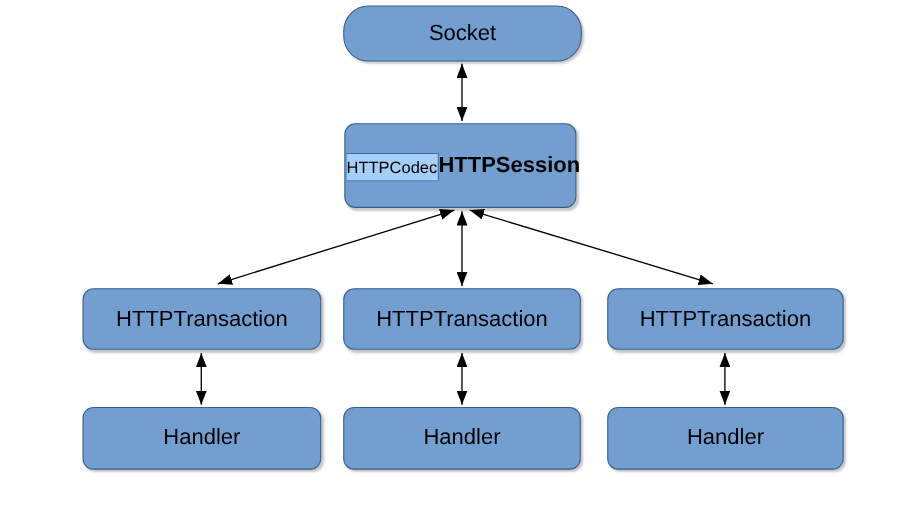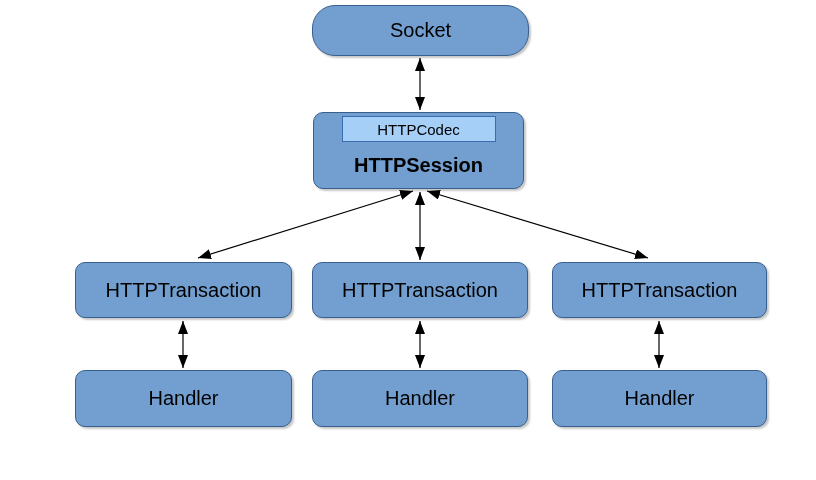--- a/index.html
+++ b/index.html
@@ -23,21 +23,21 @@
     border-radius: 10px;
     box-shadow: 2px 2px 2px rgba(130,130,130,0.45);
     display: flex;
     align-items: center;
     justify-content: center;
     color: #000000;
     font-size: 20px;
   }
   .node-socket        { left: 312px; top: 5px;   width: 217px; height: 51px; border-radius: 23px; }
   .node-session       { left: 313px; top: 112px; width: 211px; height: 77px;
-                        flex-direction: column; justify-content: flex-start; }
+                        flex-direction: row; justify-content: flex-start; }
   .node-codec {
     box-sizing: border-box;
     margin-top: 3px;
     width: 154px; height: 26px;
     background: #a6cff7;
     border: 1.4px solid #3a6db0;
     display: flex; align-items: center; justify-content: center;
     font-size: 15px;
     color: #000000;
   }

